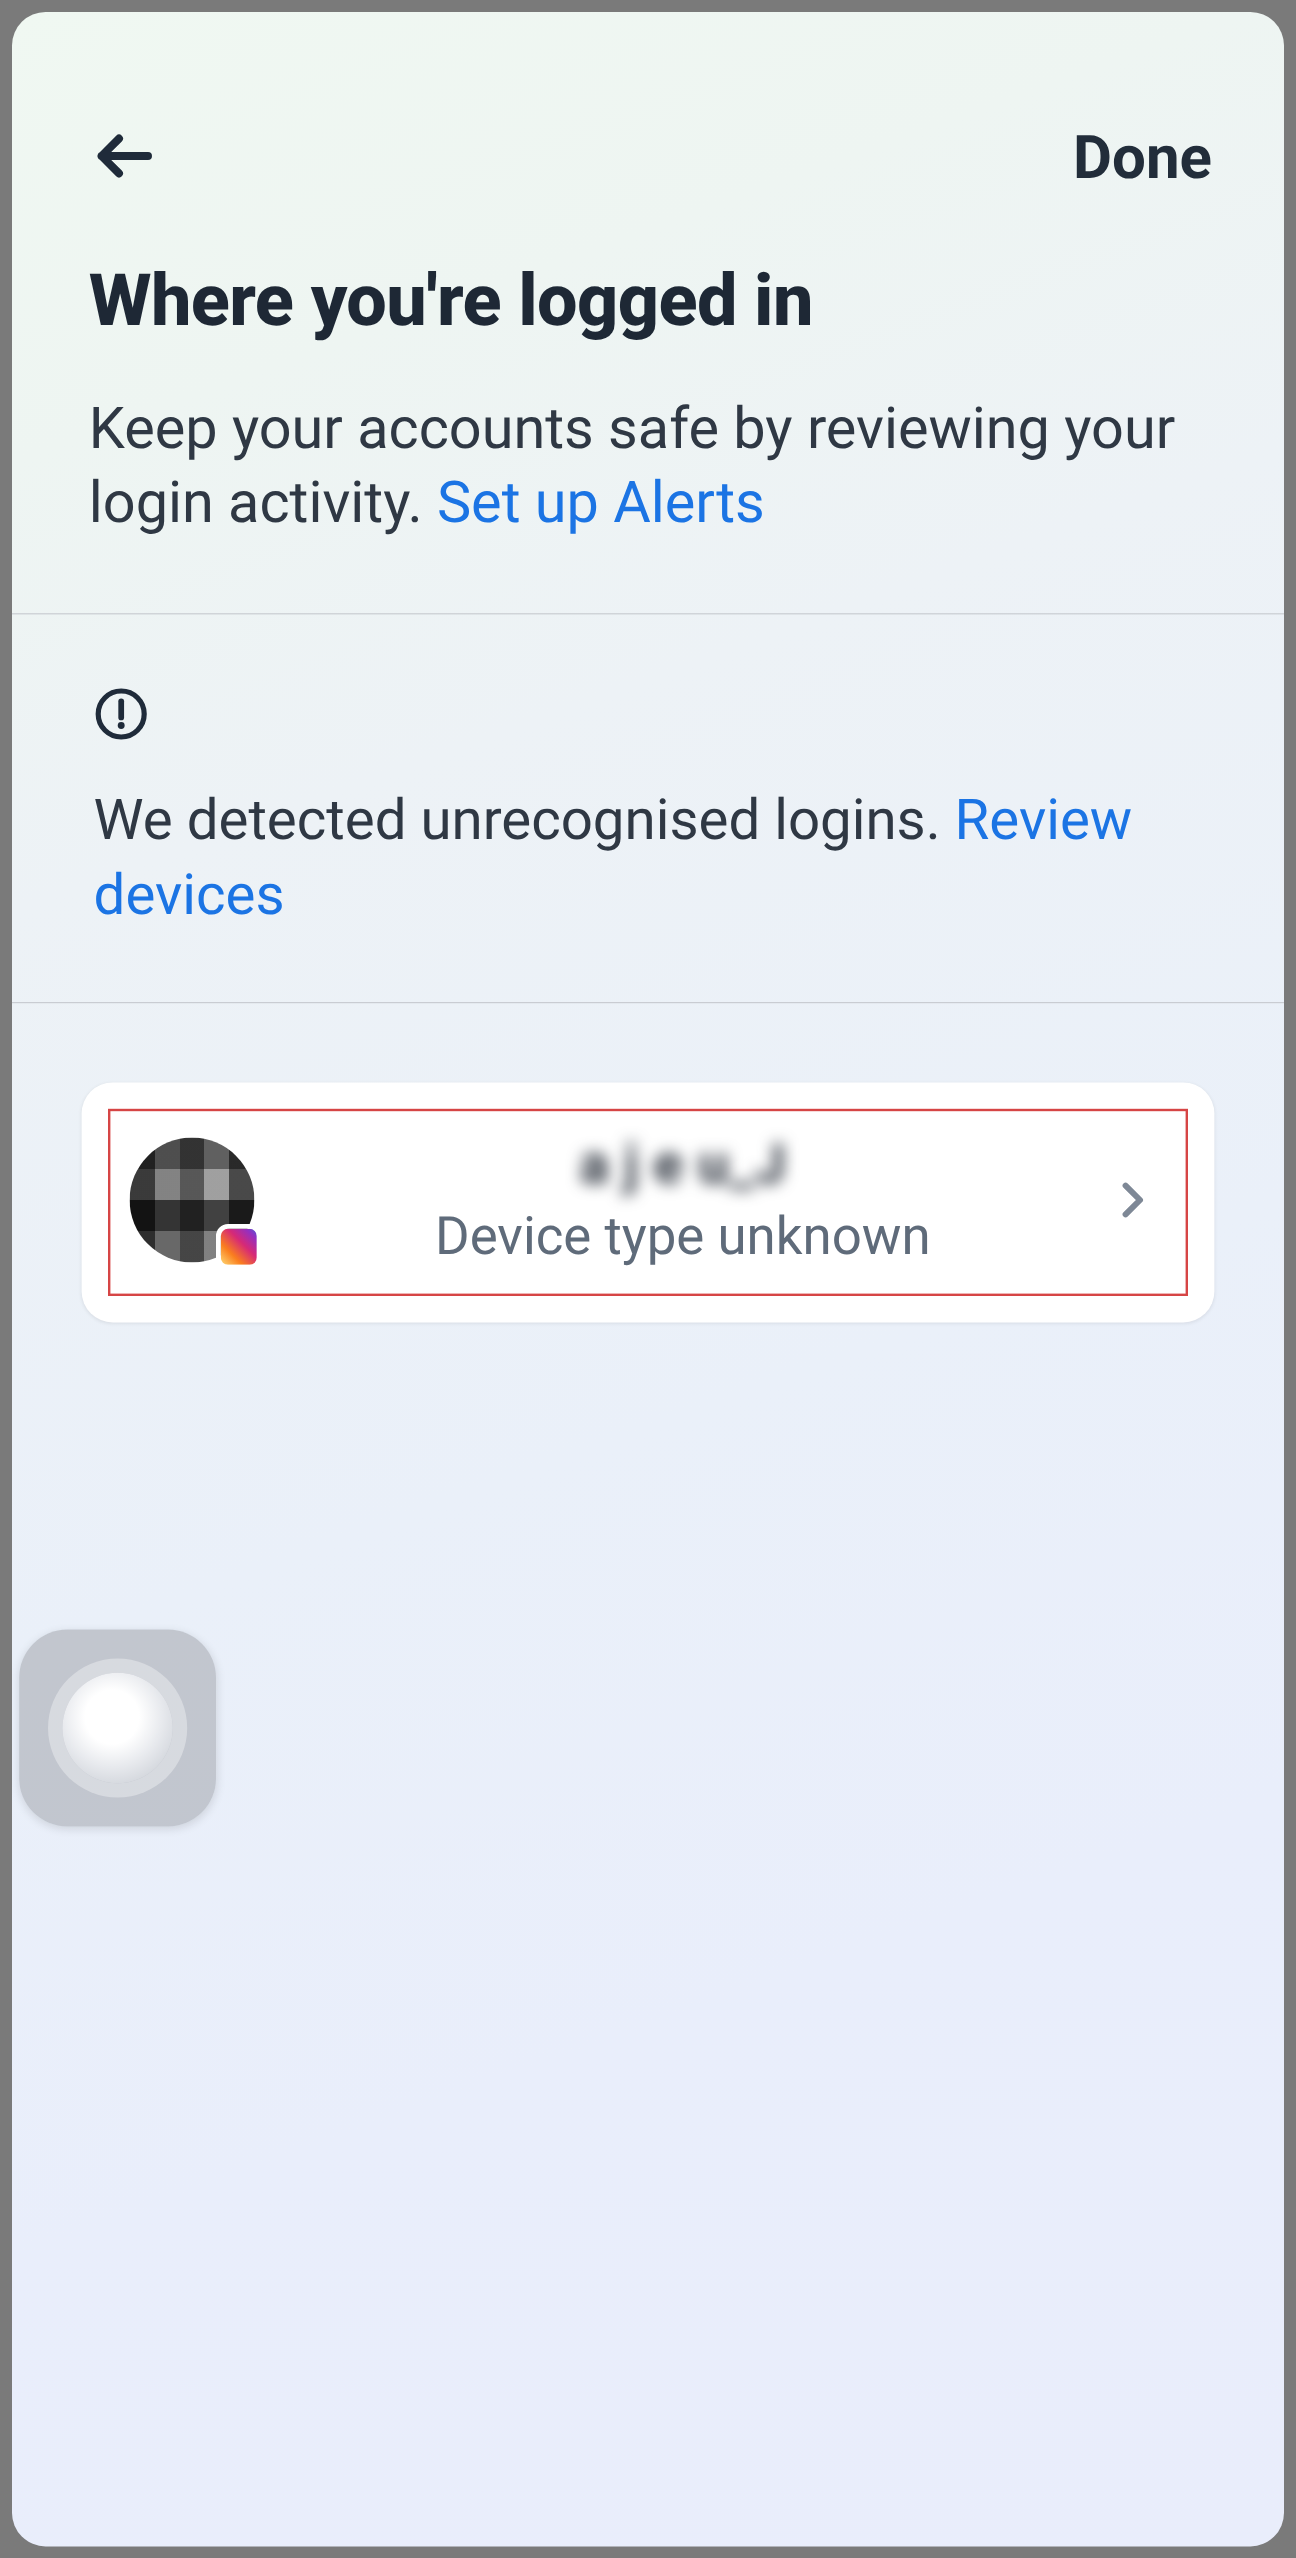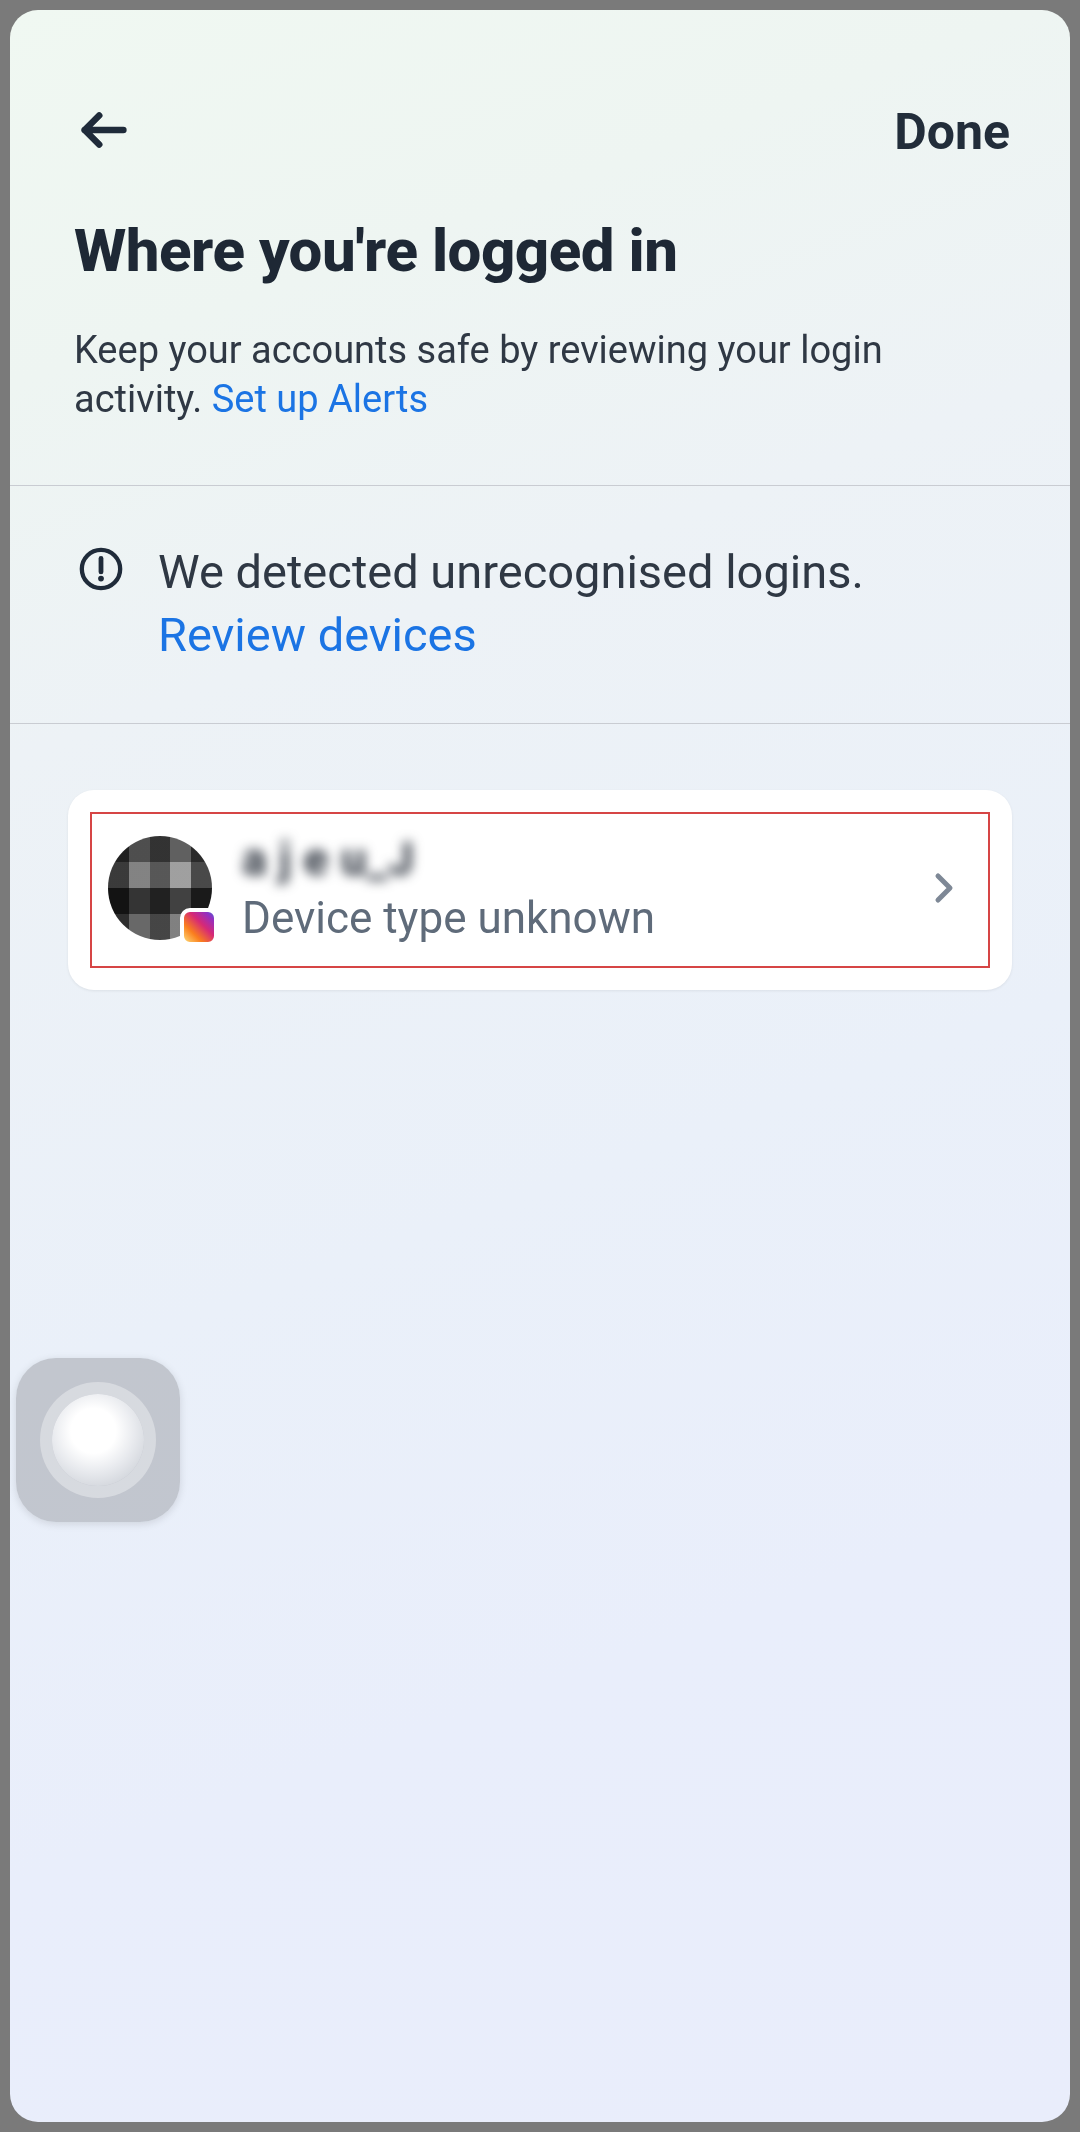--- a/index.html
+++ b/index.html
@@ -44,52 +44,53 @@
   .page-title {
     font-size: 60px;
     line-height: 1.1;
     font-weight: 800;
     color: #1e2835;
     letter-spacing: -0.5px;
     margin-top: 24px;
   }
   .page-subtitle {
     margin-top: 42px;
-    font-size: 38px;
+    font-size: 48px;
     line-height: 1.3;
     color: #2f3844;
     font-weight: 400;
   }
   .page-subtitle .link { color: #1b74e4; cursor: pointer; }
 
   .divider { height: 1px; background: #c9ccd2; width: 100%; }
 
   
   .alert-row {
     display: flex;
     align-items: flex-start;
     gap: 34px;
     padding: 54px 64px 56px 68px;
+    flex-direction: column;
   }
   .alert-icon {
     flex: 0 0 auto;
     width: 46px; height: 46px;
     margin-top: 6px;
   }
   .alert-icon svg { width: 46px; height: 46px; }
   .alert-text {
     font-size: 47px;
     line-height: 1.35;
     color: #2f3844;
     font-weight: 400;
   }
   .alert-text .link { color: #1b74e4; cursor: pointer; }
 
   
-  .card-wrap { padding: 66px 58px 0 58px; }
+  .card-wrap { padding: 66px 58px 0 58px; text-align: center; }
   .device-card {
     background: #ffffff;
     border-radius: 26px;
     padding: 22px 22px;
     box-shadow: 0 1px 3px rgba(0,0,0,0.07);
   }
   .device-inner {
     border: 2px solid #d64545;
     padding: 18px 16px 22px 16px;
     display: flex;

